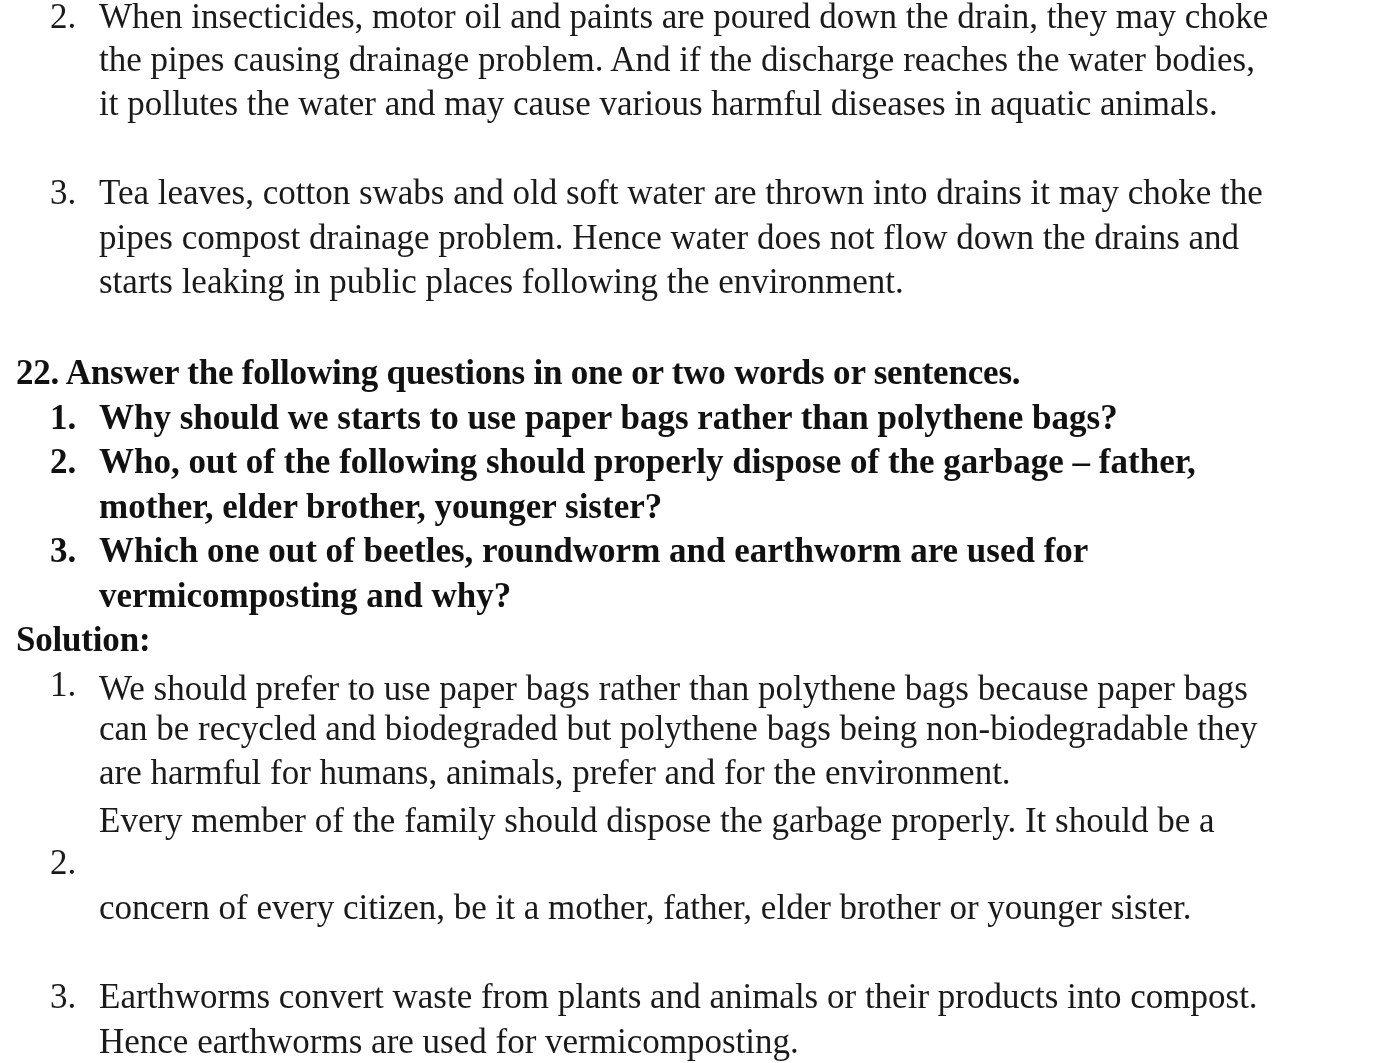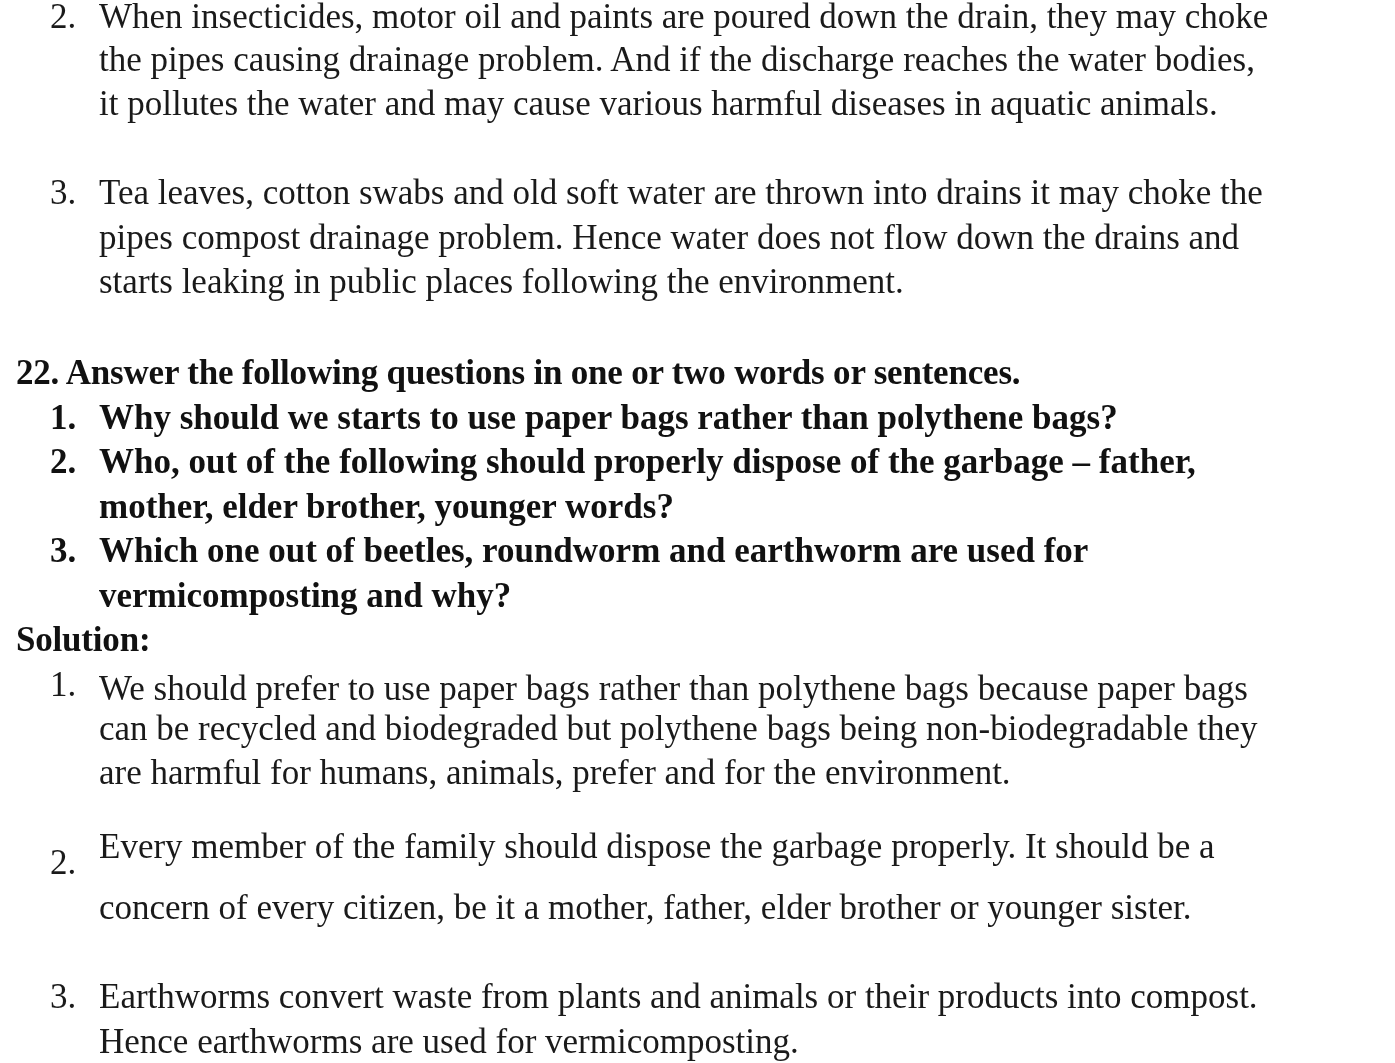--- a/index.html
+++ b/index.html
@@ -66,37 +66,37 @@
   </div>
 
   <div>
     <span class="line bold heading" style="top:351px">22. Answer the following questions in one or two words or sentences.</span>
 
     <span class="num bold" style="top:396px">1.</span>
     <span class="txt bold" style="top:396px">Why should we starts to use paper bags rather than polythene bags?</span>
 
     <span class="num bold" style="top:440px">2.</span>
     <span class="txt bold" style="top:440px">Who, out of the following should properly dispose of the garbage – father,</span>
-    <span class="txt bold" style="top:485px">mother, elder brother, younger words?</span>
+    <span class="txt bold" style="top:485px">mother, elder brother, younger sister?</span>
 
     <span class="num bold" style="top:529px">3.</span>
     <span class="txt bold" style="top:529px">Which one out of beetles, roundworm and earthworm are used for</span>
     <span class="txt bold" style="top:574px">vermicomposting and why?</span>
   </div>
 
   <div>
     <span class="line bold heading" style="top:618px">Solution:</span>
 
     <span class="num" style="top:663px">1.</span>
     <span class="txt" style="top:667px">We should prefer to use paper bags rather than polythene bags because paper bags</span>
     <span class="txt" style="top:707px">can be recycled and biodegraded but polythene bags being non-biodegradable they</span>
     <span class="txt" style="top:751px">are harmful for humans, animals, prefer and for the environment.</span>
 
     <span class="num" style="top:841px">2.</span>
-    <span class="txt" style="top:825px">Every member of the family should dispose the garbage properly. It should be a</span>
+    <span class="txt" style="top:799px">Every member of the family should dispose the garbage properly. It should be a</span>
     <span class="txt" style="top:886px">concern of every citizen, be it a mother, father, elder brother or younger sister.</span>
 
     <span class="num" style="top:975px">3.</span>
     <span class="txt" style="top:975px">Earthworms convert waste from plants and animals or their products into compost.</span>
     <span class="txt" style="top:1020px">Hence earthworms are used for vermicomposting.</span>
   </div>
 
 </div>
 
 </body></html>

